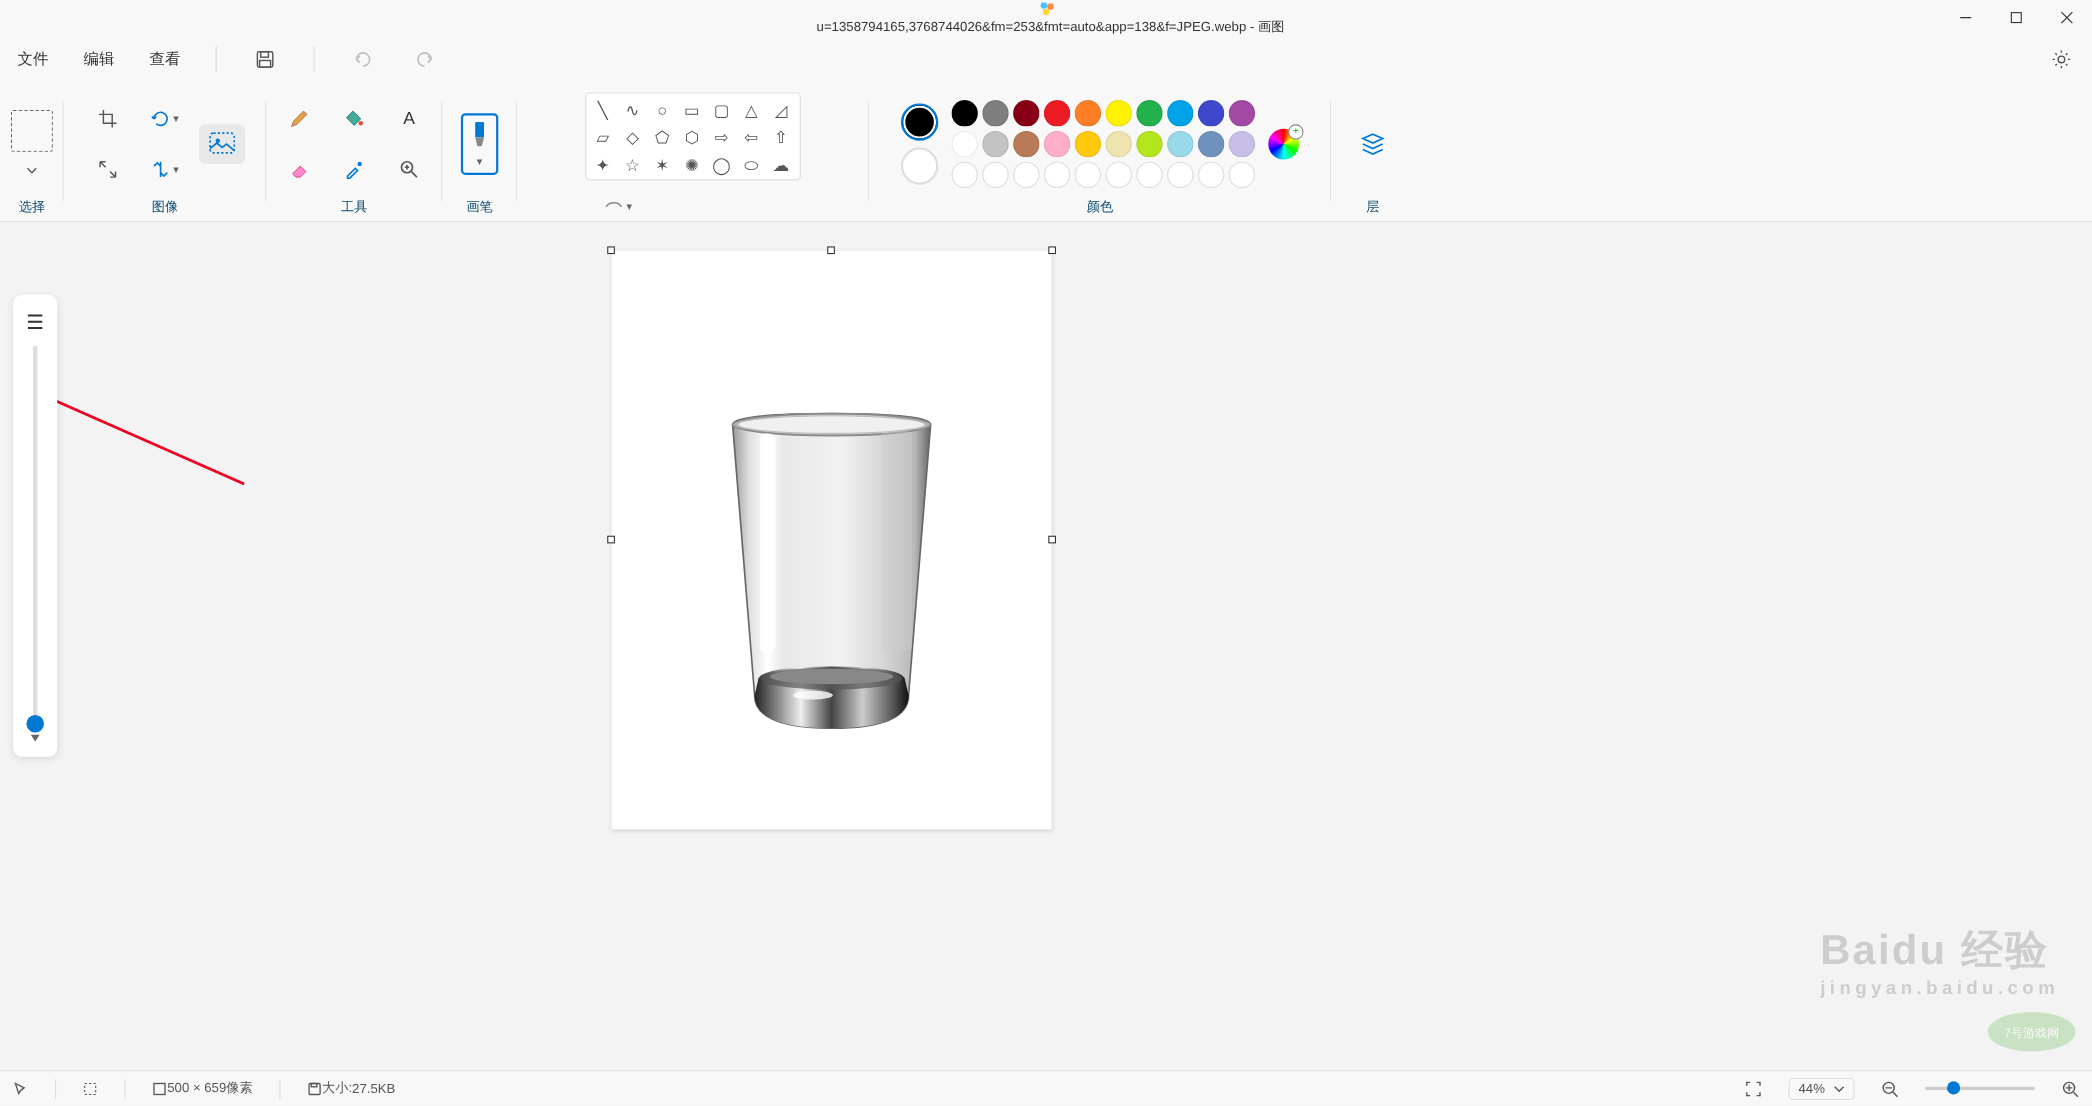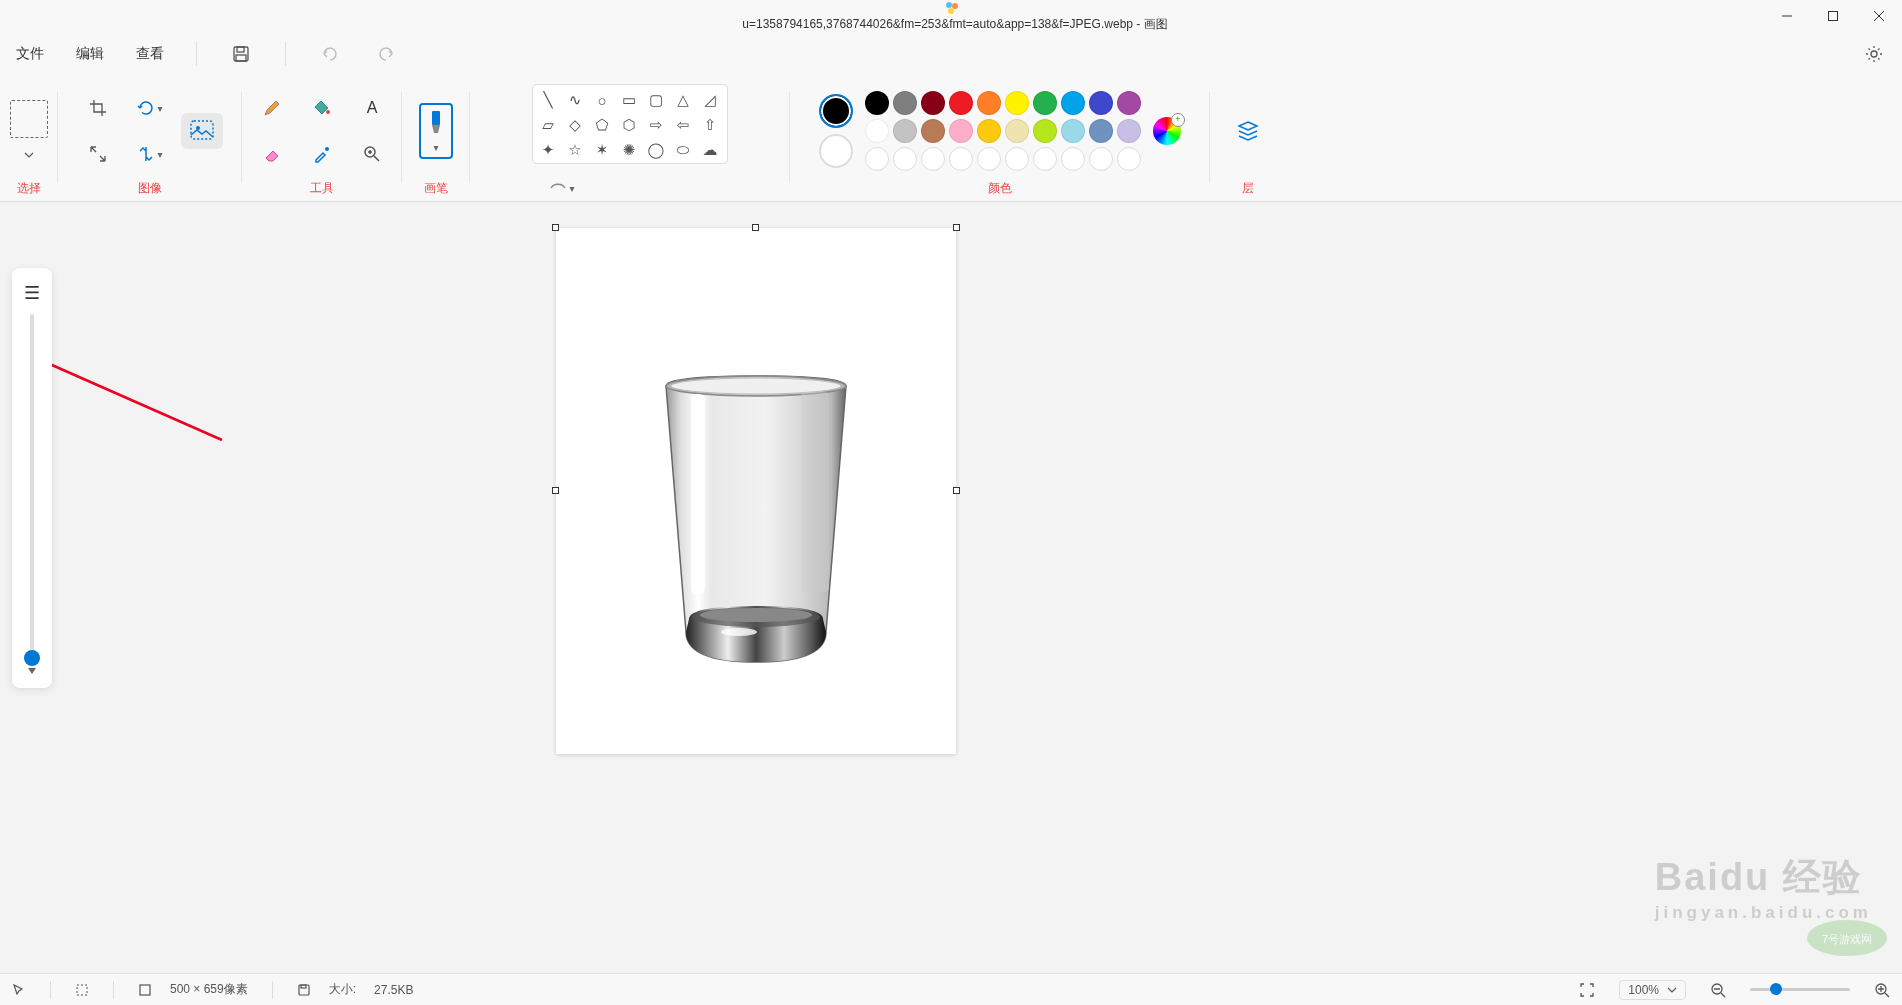--- a/index.html
+++ b/index.html
@@ -19,21 +19,21 @@
 .menubar .sep { width: 1px; height: 24px; background: #ddd; margin: 0 4px; }
 .menubar .icon-btn { width: 32px; height: 32px; display: flex; align-items: center; justify-content: center; color: #555; }
 .menubar .icon-btn.disabled svg { opacity: 0.35; }
 .menubar .settings-btn { margin-left: auto; }
 
 
 .ribbon { height: 126px; background: #f8f8f8; border-bottom: 1px solid #e0e0e0; display: flex; padding: 4px 0 2px; }
 .ribbon-group { display: flex; flex-direction: column; align-items: center; justify-content: space-between; padding: 4px 8px 2px; position: relative; }
 .ribbon-group::after { content: ""; position: absolute; right: 0; top: 12px; bottom: 16px; width: 1px; background: #e5e5e5; }
 .ribbon-group:last-child::after { display: none; }
-.ribbon-group .group-label { font-size: 12px; color: #ef4444; margin-top: 2px; }
+.ribbon-group .group-label { font-size: 12px; color: #0c4a6e; margin-top: 2px; }
 .ribbon-body { flex: 1; display: flex; flex-direction: column; align-items: center; justify-content: center; gap: 8px; }
 
 
 .select-group { width: 58px; }
 .select-tool { width: 38px; height: 38px; border: 1.5px dashed #666; border-radius: 2px; }
 .select-chev { width: 20px; height: 14px; display: flex; align-items: center; justify-content: center; color: #555; margin-top: 2px; }
 
 
 .image-group { width: 184px; }
 .image-body { display: grid; grid-template-columns: repeat(3, 40px); grid-template-rows: repeat(2, 38px); gap: 8px 12px; align-items: center; justify-items: center; }
@@ -85,29 +85,29 @@
 .handle.tl { left: -4px; top: -4px; } .handle.tm { left: 50%; top: -4px; margin-left: -4px; } .handle.tr { right: -4px; top: -4px; }
 .handle.ml { left: -4px; top: 50%; margin-top: -4px; } .handle.mr { right: -4px; top: 50%; margin-top: -4px; }
 
 
 .glass { position: absolute; left: 105px; top: 146px; width: 190px; height: 292px; }
 
 
 .annotation-arrow { position: absolute; left: 22px; top: 150px; pointer-events: none; }
 
 
-.watermark { position: absolute; right: 30px; bottom: 50px; opacity: 0.35; font-size: 38px; color: #888; font-weight: bold; letter-spacing: 2px; }
+.watermark { position: absolute; right: 30px; bottom: 64px; opacity: 0.35; font-size: 38px; color: #888; font-weight: bold; letter-spacing: 2px; }
 .watermark .sub { font-size: 17px; display: block; letter-spacing: 4px; }
 .watermark2 { position: absolute; right: 10px; bottom: 10px; opacity: 0.5; }
 
 
 .statusbar { position: absolute; bottom: 0; left: 0; right: 0; height: 32px; background: #f8f8f8; border-top: 1px solid #e0e0e0; display: flex; align-items: center; padding: 0 12px; font-size: 12px; color: #555; gap: 24px; }
 .statusbar .sep { width: 1px; height: 18px; background: #ddd; }
 .statusbar .spacer { flex: 1; }
-.statusbar .item { display: flex; align-items: center; gap: 18px; }
+.statusbar .item { display: flex; align-items: center; gap: 0; }
 .zoom-ctrl { display: flex; align-items: center; gap: 8px; border: 1px solid #ddd; border-radius: 4px; padding: 2px 8px; }
 .zoom-slider-bar { width: 100px; height: 3px; background: #ccc; border-radius: 2px; position: relative; }
 .zoom-slider-bar .dot { width: 12px; height: 12px; background: #0078d4; border-radius: 50%; position: absolute; left: 20px; top: -5px; }
 
 svg { display: block; }
 </style>
 </head>
 <body>
 
 <div class="titlebar">
@@ -493,21 +493,21 @@
     <span>大小: </span>
       <span>27.5KB</span>
   </div>
   <div class="spacer"></div>
   <div class="item">
     <svg width="16" height="16" viewBox="0 0 16 16" fill="none" stroke="#555" stroke-width="1.3">
         <path d="M2 5V2h3M14 5V2h-3M2 11v3h3M14 11v3h-3"></path>
       </svg>
   </div>
   <div class="zoom-ctrl">
-    <span>100%</span>
+    <span>44%</span>
     <svg width="10" height="6" viewBox="0 0 10 6">
         <path d="M1 1l4 4 4-4" fill="none" stroke="#555" stroke-width="1.2"></path>
       </svg>
   </div>
   <div class="item">
     <svg width="16" height="16" viewBox="0 0 16 16" fill="none" stroke="#555" stroke-width="1.3">
         <circle cx="7" cy="7" r="5"></circle>
         <path d="M11 11l4 4M4 7h6"></path>
       </svg>
   </div>

